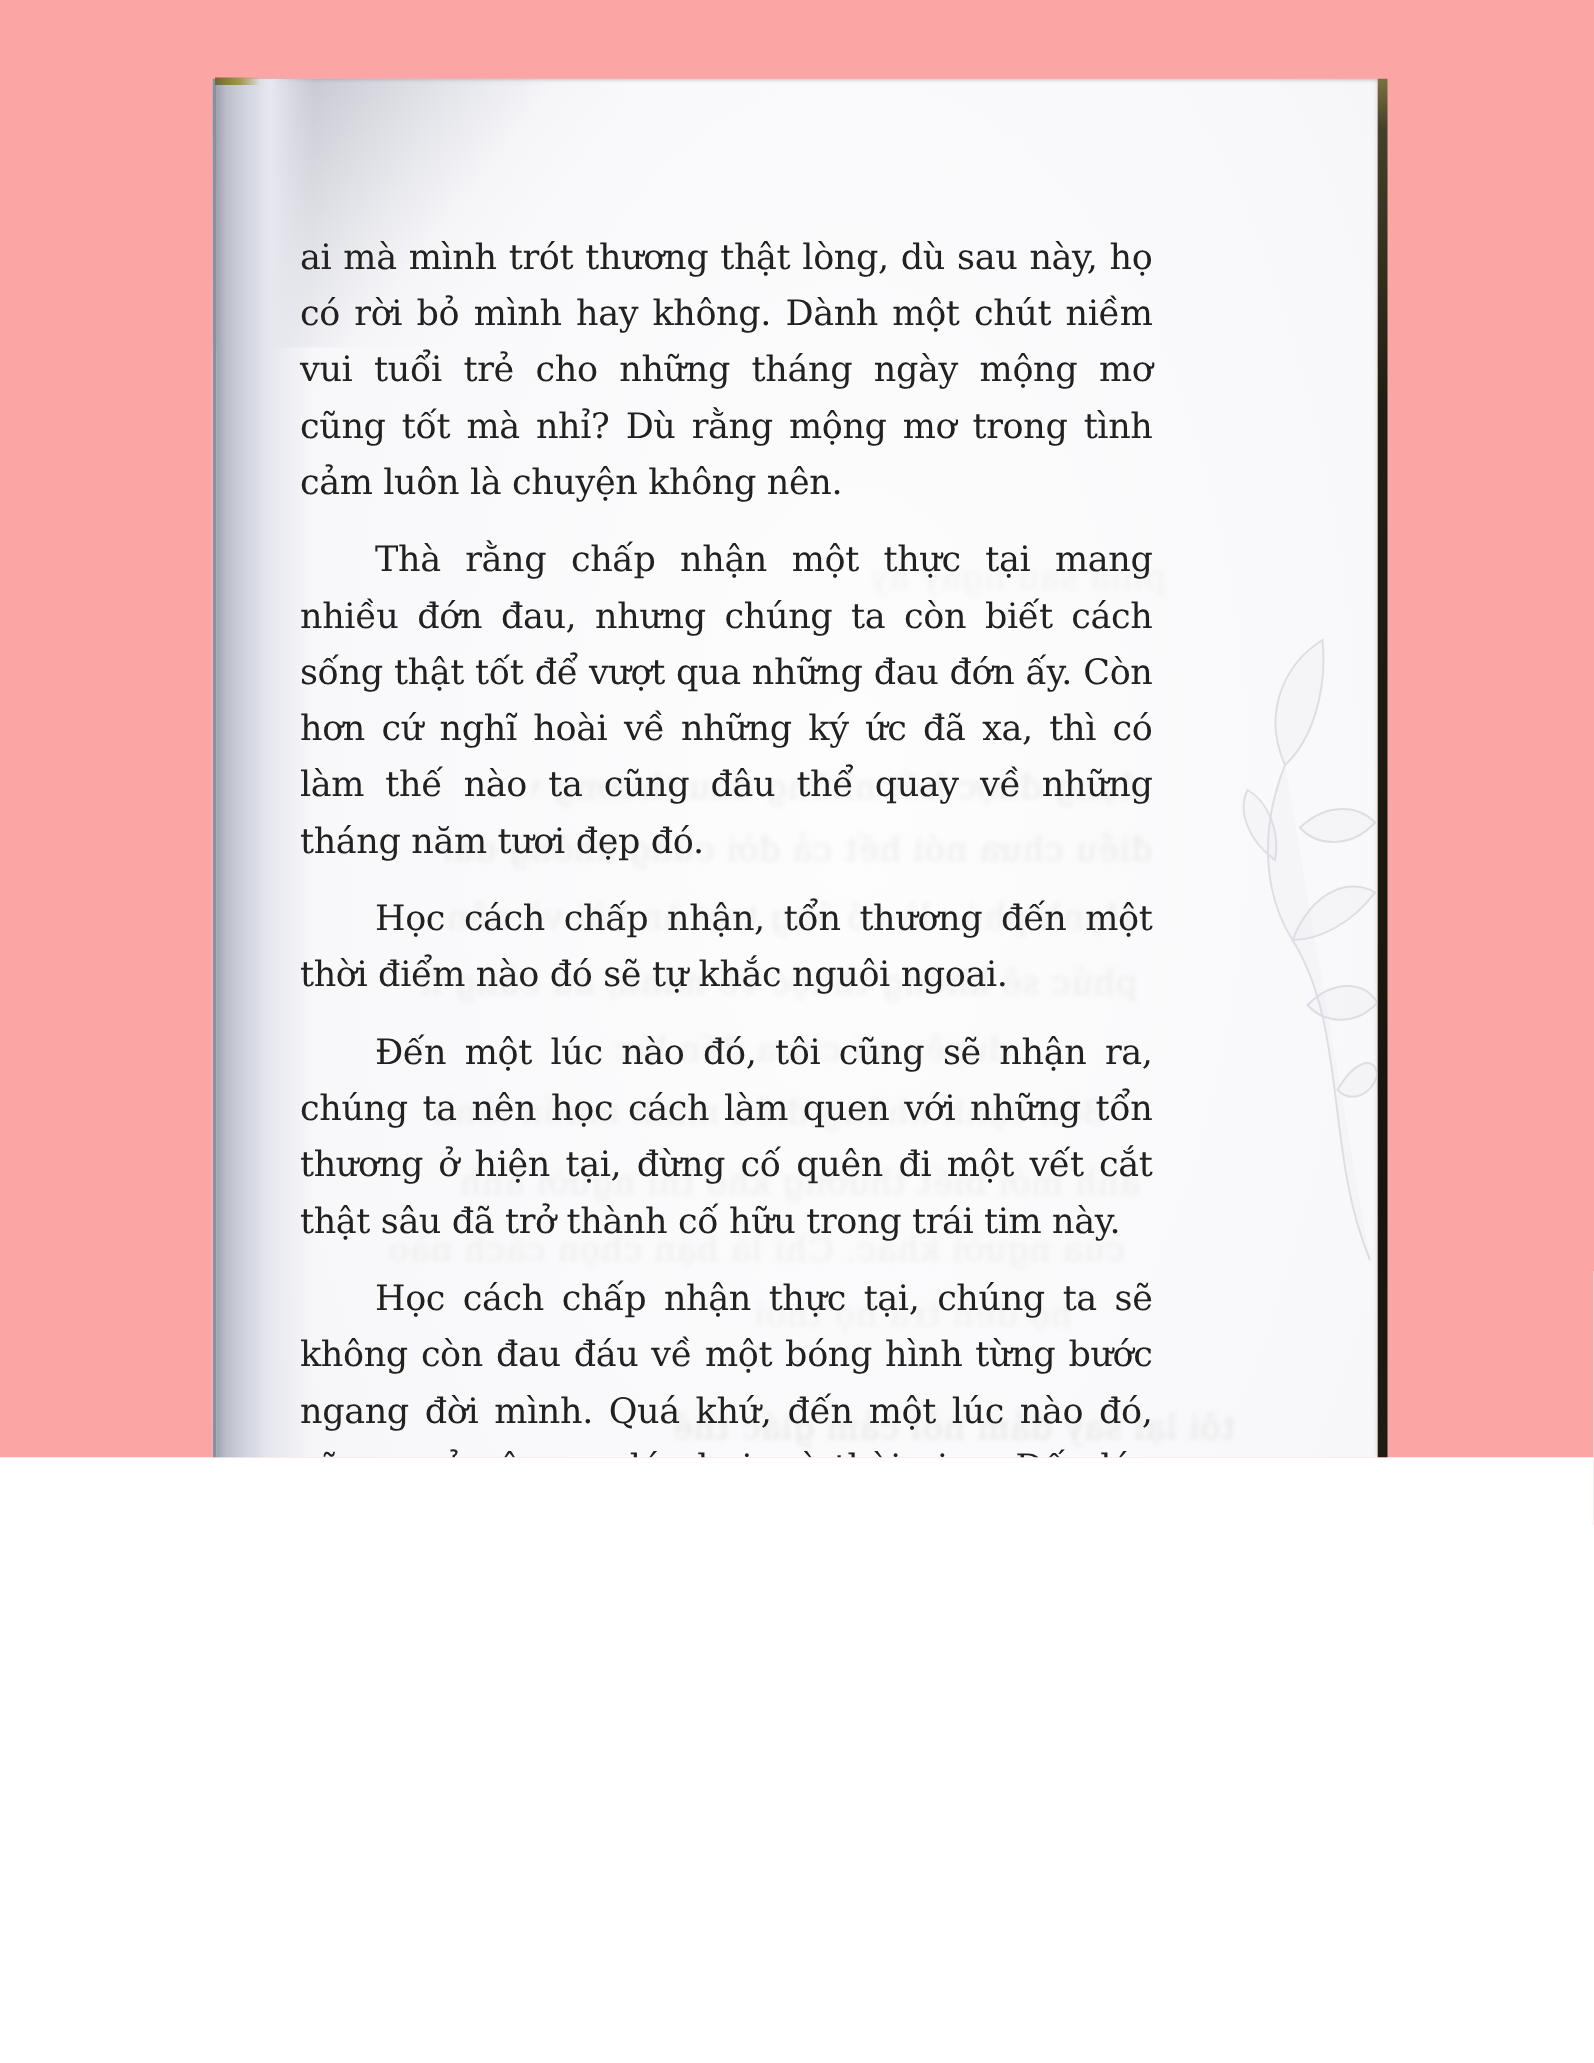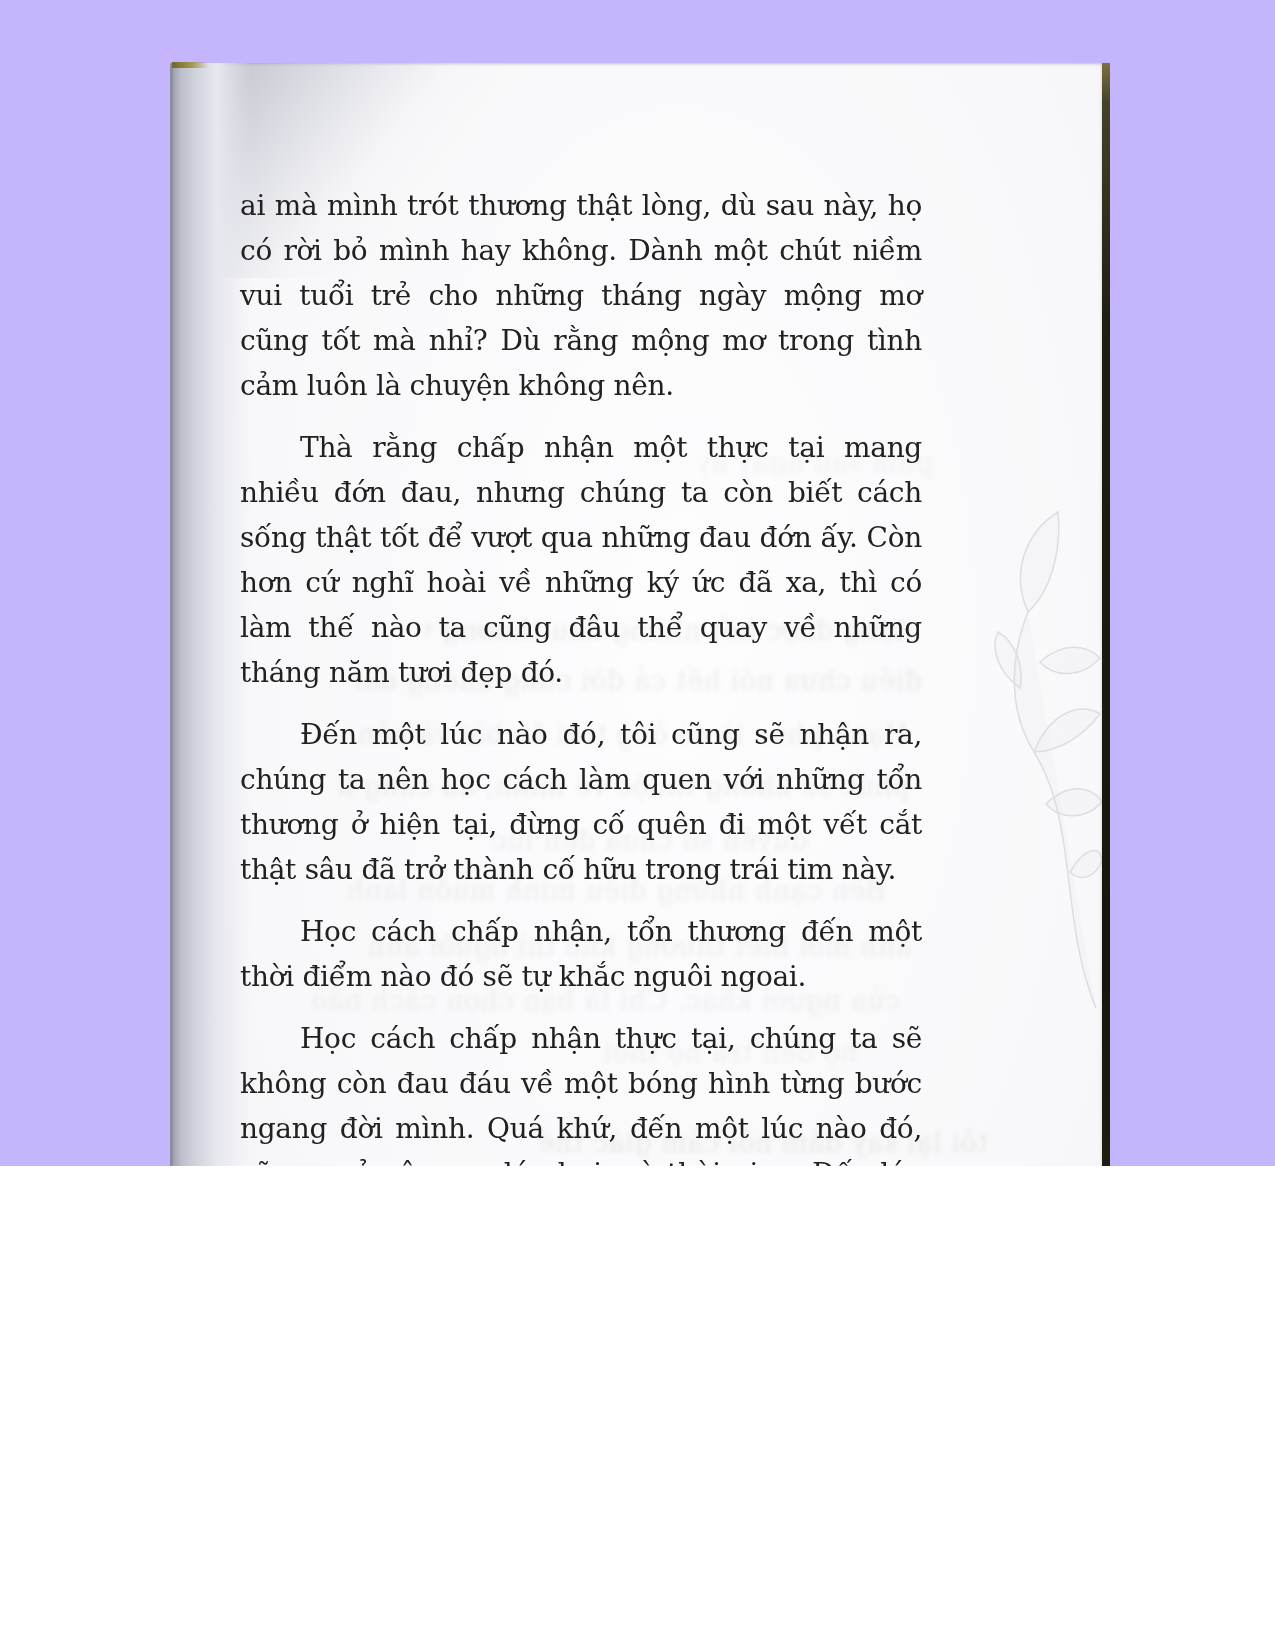--- a/index.html
+++ b/index.html
@@ -1,17 +1,17 @@
 <!DOCTYPE html>
 <html style="--paper: #f8f8fa; --ink: #222120; --ghost: #c3c6c0; --olive: #6a6530; --edge: #17160e; --ornament: #737373; --number: #2d2d2d;"><head>
 <meta charset="utf-8">
 <style>
   html,body{margin:0;padding:0;background:#ffffff;}
   .canvas{
-    position:relative;width:1275px;height:1166px;background:#c4b5fd;
+    position:relative;width:1275px;height:1166px;background:#fca5a5;
     overflow:hidden;font-family:"DejaVu Serif", serif;
   }
   
   .photo{position:absolute;left:170px;top:63px;width:940px;height:1520px;}
   .page{
     position:absolute;left:0;top:0;width:932px;height:1512px;
     background:
       radial-gradient(ellipse at 55% 38%, #fdfdfe 0%, var(--paper) 62%, #f0f0f4 100%);
     border-radius:0 0 4px 16px;
     box-shadow: inset 0 2px 3px -1px rgba(120,122,135,.45),
@@ -118,22 +118,22 @@
       <div class="ghost" style="top: 1128px; left: 520px; width: 468px; opacity: 0.34;">tôi lại say đắm nỗi cảm giác thể</div>
       <div class="ghost" style="top: 1178px; left: 264px; width: 500px; opacity: 0.32;">bản thân vào sự cô đơn như thế</div>
       <div class="ghost" style="top: 1240px; left: 288px; width: 668px; opacity: 0.34;">Nhưng cũng có những ngày, tôi cảm thấy lạc lõi</div>
       <div class="ghost" style="top: 1308px; left: 296px; width: 614px; opacity: 0.32;">sao giữa những ký ức ngủ đã một giấc từ rất lâu</div>
       <div class="ghost" style="top: 1368px; left: 388px; width: 430px; opacity: 0.28;">các giữa quá khứ những đã nói nhào</div>
     </div>
 
   <div class="body-text">
       <p>ai mà mình trót thương thật lòng, dù sau này, họ có rời bỏ mình hay không. Dành một chút niềm vui tuổi trẻ cho những tháng ngày mộng mơ cũng tốt mà nhỉ? Dù rằng mộng mơ trong tình cảm luôn là chuyện không nên.</p>
       <p class="indent">Thà rằng chấp nhận một thực tại mang nhiều đớn đau, nhưng chúng ta còn biết cách sống thật tốt để vượt qua những đau đớn ấy. Còn hơn cứ nghĩ hoài về những ký ức đã xa, thì có làm thế nào ta cũng đâu thể quay về những tháng năm tươi đẹp đó.</p>
+      <p class="indent">Học cách chấp nhận, tổn thương đến một thời điểm nào đó sẽ tự khắc nguôi ngoai.</p>
       <p class="indent">Đến một lúc nào đó, tôi cũng sẽ nhận ra, chúng ta nên học cách làm quen với những tổn thương ở hiện tại, đừng cố quên đi một vết cắt thật sâu đã trở thành cố hữu trong trái tim này.</p>
-      <p class="indent">Học cách chấp nhận, tổn thương đến một thời điểm nào đó sẽ tự khắc nguôi ngoai.</p>
       <p class="indent">Học cách chấp nhận thực tại, chúng ta sẽ không còn đau đáu về một bóng hình từng bước ngang đời mình. Quá khứ, đến một lúc nào đó, cũng ngủ yên sau lớp bụi mờ thời gian. Đến lúc đó, chúng ta sẽ thấy được cầu vồng.</p>
     </div>
 
   <div class="ornament">
     <svg width="80" height="80" viewBox="0 0 80 80">
       <circle cx="40" cy="40" r="29" fill="none" stroke="#757575" stroke-width="1.7" stroke-linecap="round" stroke-dasharray="46 6 38 8 30 7 22 9" transform="rotate(-22 40 40)"></circle>
       <g stroke="#55544c" fill="#6a695c" stroke-width="1">
         <line x1="48" y1="22" x2="74" y2="-2"></line>
         <ellipse cx="53" cy="13" rx="8" ry="2.8" transform="rotate(-28 53 13)"></ellipse>
         <ellipse cx="60" cy="8" rx="8" ry="2.8" transform="rotate(-55 60 8)"></ellipse>

